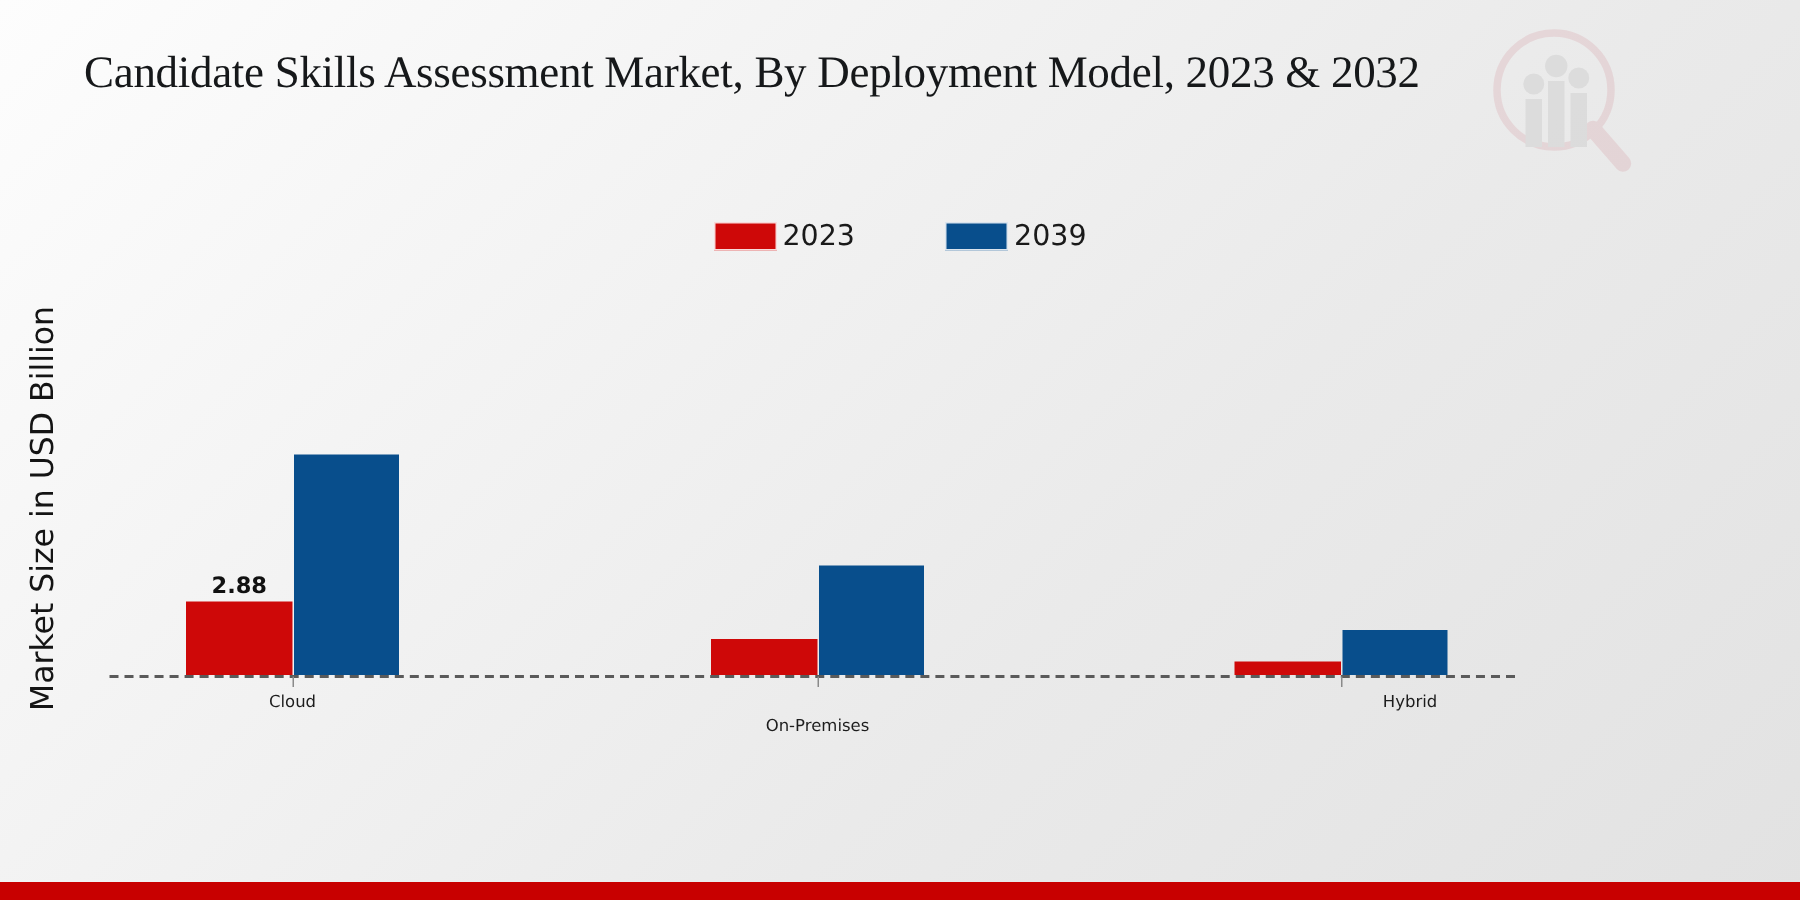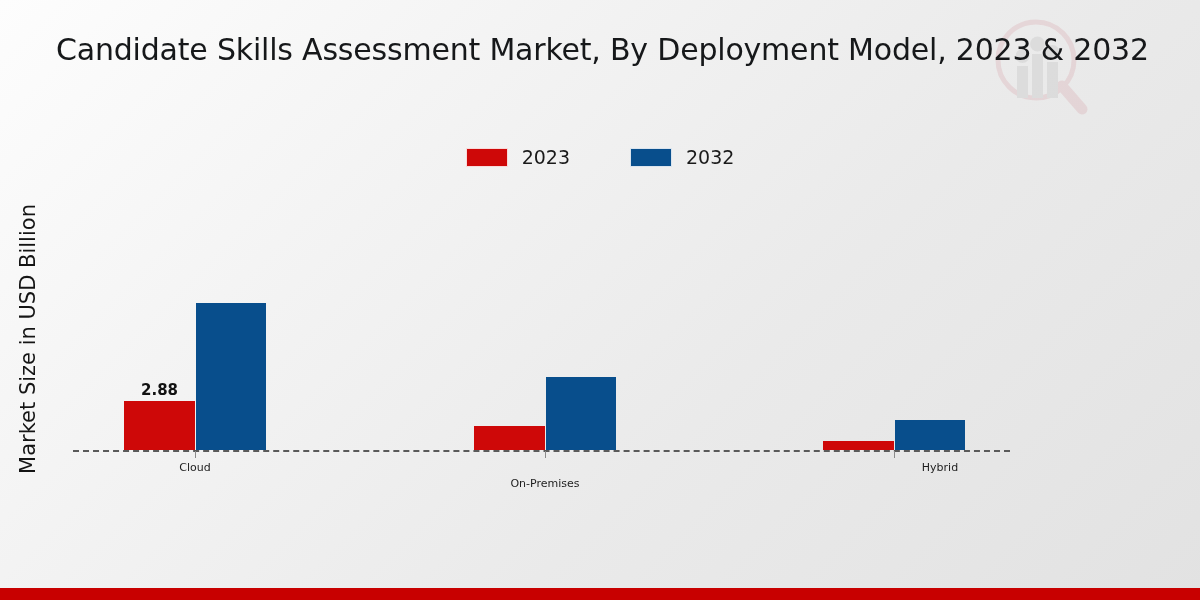--- a/index.html
+++ b/index.html
@@ -36,37 +36,38 @@
   #chart-title {
     position: absolute;
     left: 56px;
     top: 32px;
     width: 1120px;
     font-size: 30px;
     font-weight: 400;
     color: #16181a;
     letter-spacing: -0.2px;
     white-space: nowrap;
+    font-family: Liberation Serif, serif;
   }
 
   
   #legend {
     position: absolute;
     left: 0;
     top: 146px;
     width: 1200px;
     display: flex;
     justify-content: center;
     align-items: center;
     gap: 60px;
   }
   .legend-item {
     display: flex;
     align-items: center;
-    gap: 14px;
+    gap: 4px;
   }
   .legend-swatch {
     width: 40px;
     height: 17px;
     display: block;
     border: 1px solid rgba(255,255,255,0.85);
   }
   .legend-label {
     font-size: 19px;
     color: #1a1a1a;
@@ -165,21 +166,21 @@
 
   <div id="chart-title">Candidate Skills Assessment Market, By Deployment Model, 2023 &amp; 2032</div>
 
   <div id="legend">
     <div class="legend-item">
       <span class="legend-swatch" style="background:#ce0808"></span>
       <span class="legend-label">2023</span>
     </div>
     <div class="legend-item">
       <span class="legend-swatch" style="background:#084e8c"></span>
-      <span class="legend-label">2032</span>
+      <span class="legend-label">2039</span>
     </div>
   </div>
 
   <div id="plot">
 
     <div id="axis-line"></div>
 
     <div class="bar series-2023" style="left:124px; top:401px; width:71px; height:49px;"></div>
     <div class="bar-value" style="left:141px; top:381px;">2.88</div>
     <div class="bar series-2032" style="left:196px; top:303px; width:70px; height:147px;"></div>

